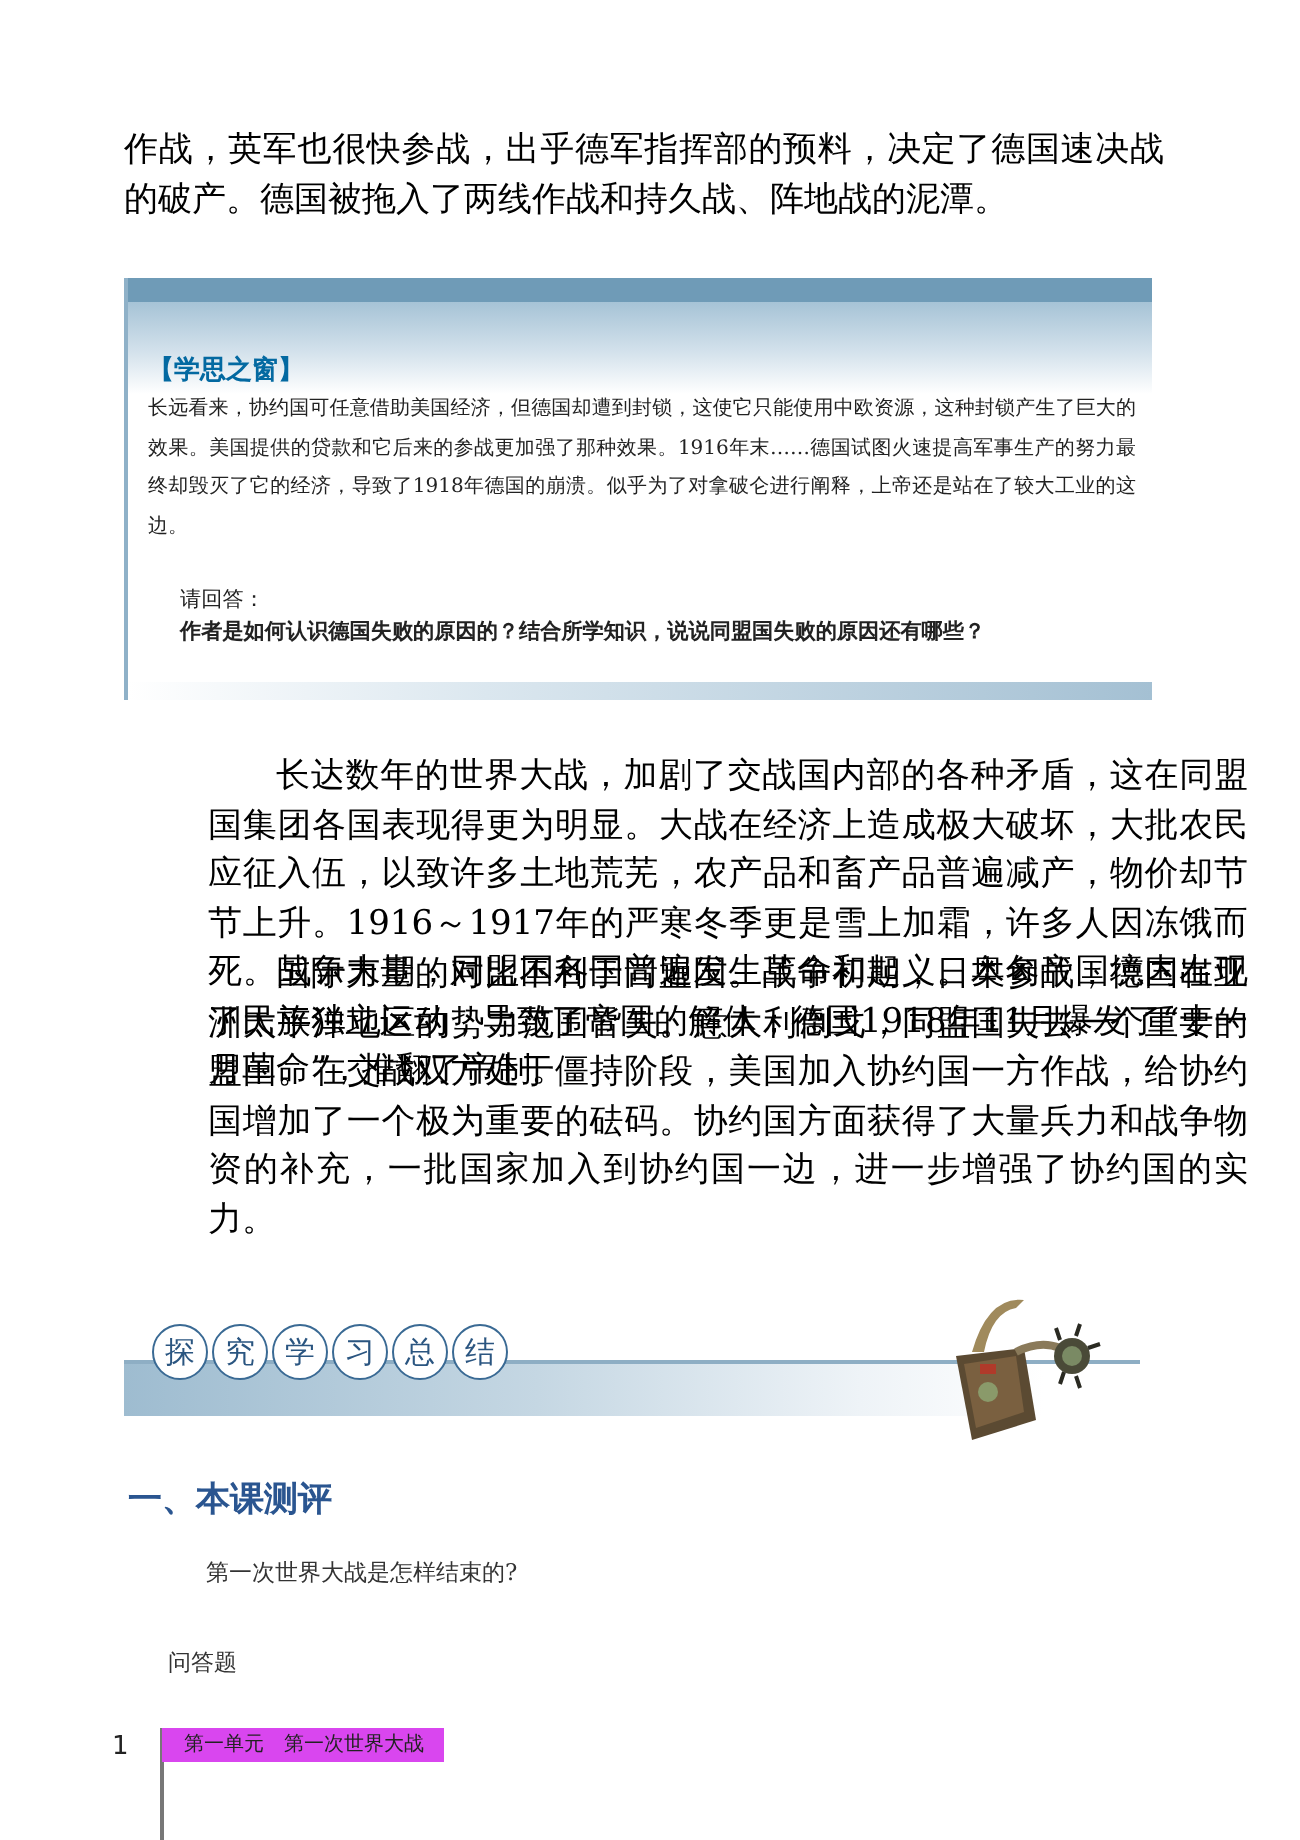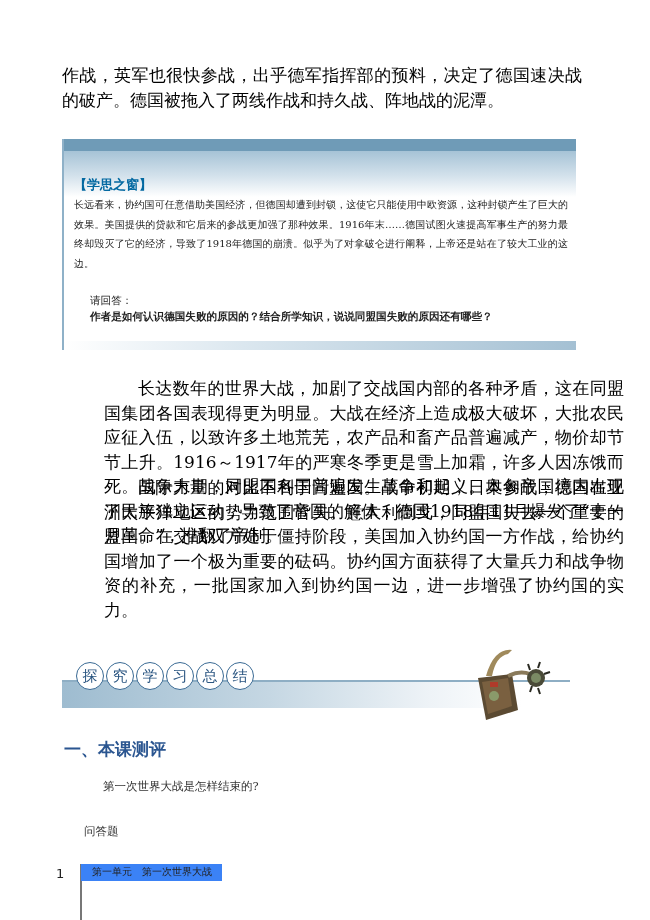--- a/index.html
+++ b/index.html
@@ -27,21 +27,21 @@
   .summary .chars { position: absolute; left: 14px; top: 4px; display: flex; gap: 2px; }
   .circle-char { width: 28px; height: 28px; border-radius: 50%; border: 1.5px solid #3a6a94; background: #ffffff; color: #2a5580; font-size: 15px; display: flex; align-items: center; justify-content: center; font-family: "DejaVu Serif", serif; }
   .bag { position: absolute; left: 406px; top: -12px; width: 90px; height: 80px; }
 
   .section-head { position: absolute; left: 64px; top: 738px; font-family: "DejaVu Sans", "Liberation Sans", sans-serif; font-size: 17px; font-weight: bold; color: #2a5590; }
   .qtype { position: absolute; left: 84px; top: 796px; font-size: 11.5px; color: #333; margin-top: 28px; }
   .question { position: absolute; left: 84px; top: 779px; font-size: 11.5px; color: #333; margin-left: 19px; }
 
   .page-num { position: absolute; left: 56px; top: 866px; font-family: "DejaVu Sans", "Liberation Sans", sans-serif; font-size: 13px; color: #222; }
   .footer-rule { position: absolute; left: 80px; top: 864px; width: 2px; height: 56px; background: #777; }
-  .footer-tag { position: absolute; left: 81px; top: 864px; width: 141px; height: 17px; background: #3b82f6; font-family: Liberation Mono, monospace; font-size: 10px; color: #222; padding-left: 11px; line-height: 17px; white-space: pre; }
+  .footer-tag { position: absolute; left: 81px; top: 864px; width: 141px; height: 17px; background: #d946ef; font-family: Liberation Serif, serif; font-size: 10px; color: #222; padding-left: 11px; line-height: 17px; white-space: pre; }
 </style>
 </head>
 <body>
 
 <p class="para" style="top:63px;">作战，英军也很快参战，出乎德军指挥部的预料，决定了德国速决战的破产。德国被拖入了两线作战和持久战、阵地战的泥潭。</p>
 
 <div class="study-box">
   <div class="topbar"></div>
   <div class="topgrad"></div>
   <div class="study-title">【学思之窗】</div>

